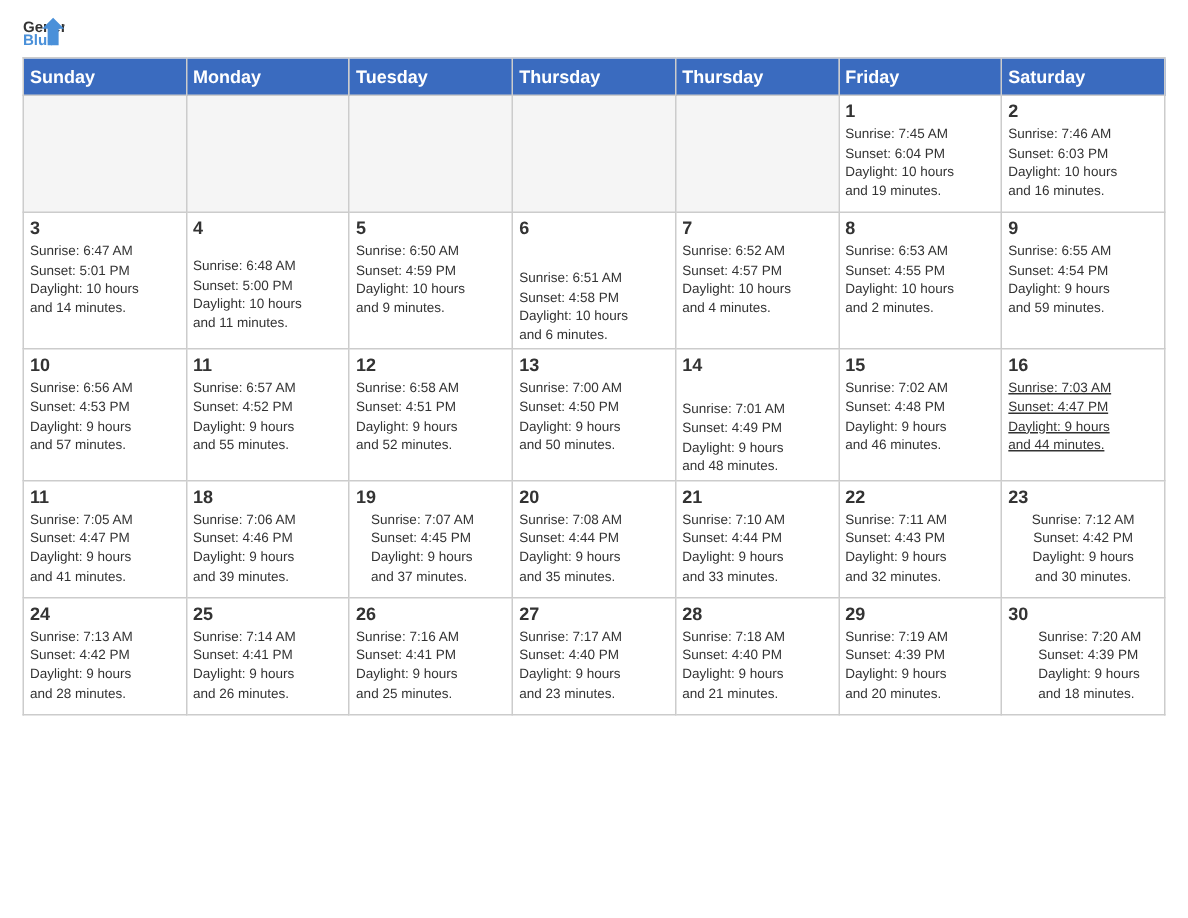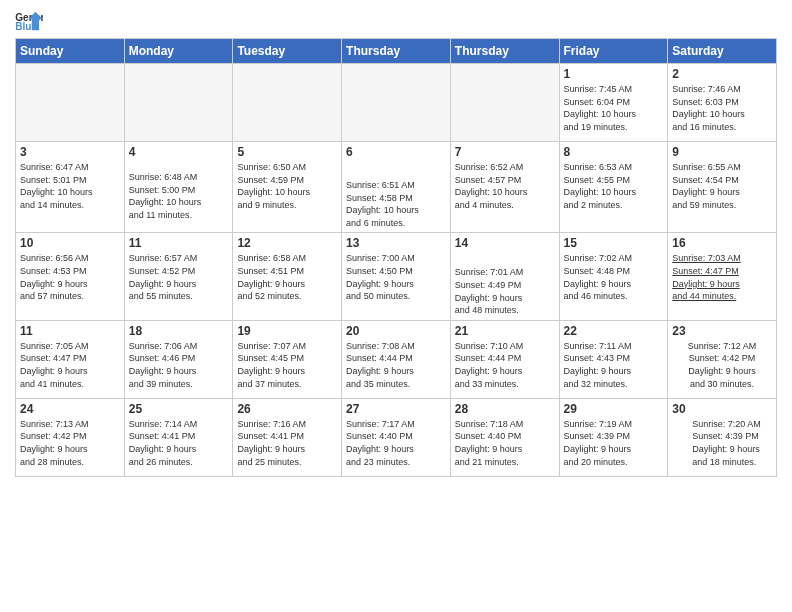--- a/index.html
+++ b/index.html
@@ -245,21 +245,21 @@
           </td>
           <td>
             <span class="day-num">18</span>
             <div class="day-info" style="white-space: pre-line;">Sunrise: 7:06 AM
 Sunset: 4:46 PM
 Daylight: 9 hours
 and 39 minutes.</div>
           </td>
           <td>
             <span class="day-num">19</span>
-            <div class="day-info" style="white-space: pre-line;">Sunrise: 7:07 AM
+            <div class="day-info" style="white-space: pre-line; margin-left: 10px;">Sunrise: 7:07 AM
 Sunset: 4:45 PM
 Daylight: 9 hours
 and 37 minutes.</div>
           </td>
           <td>
             <span class="day-num">20</span>
             <div class="day-info" style="white-space: pre-line;">Sunrise: 7:08 AM
 Sunset: 4:44 PM
 Daylight: 9 hours
 and 35 minutes.</div>

